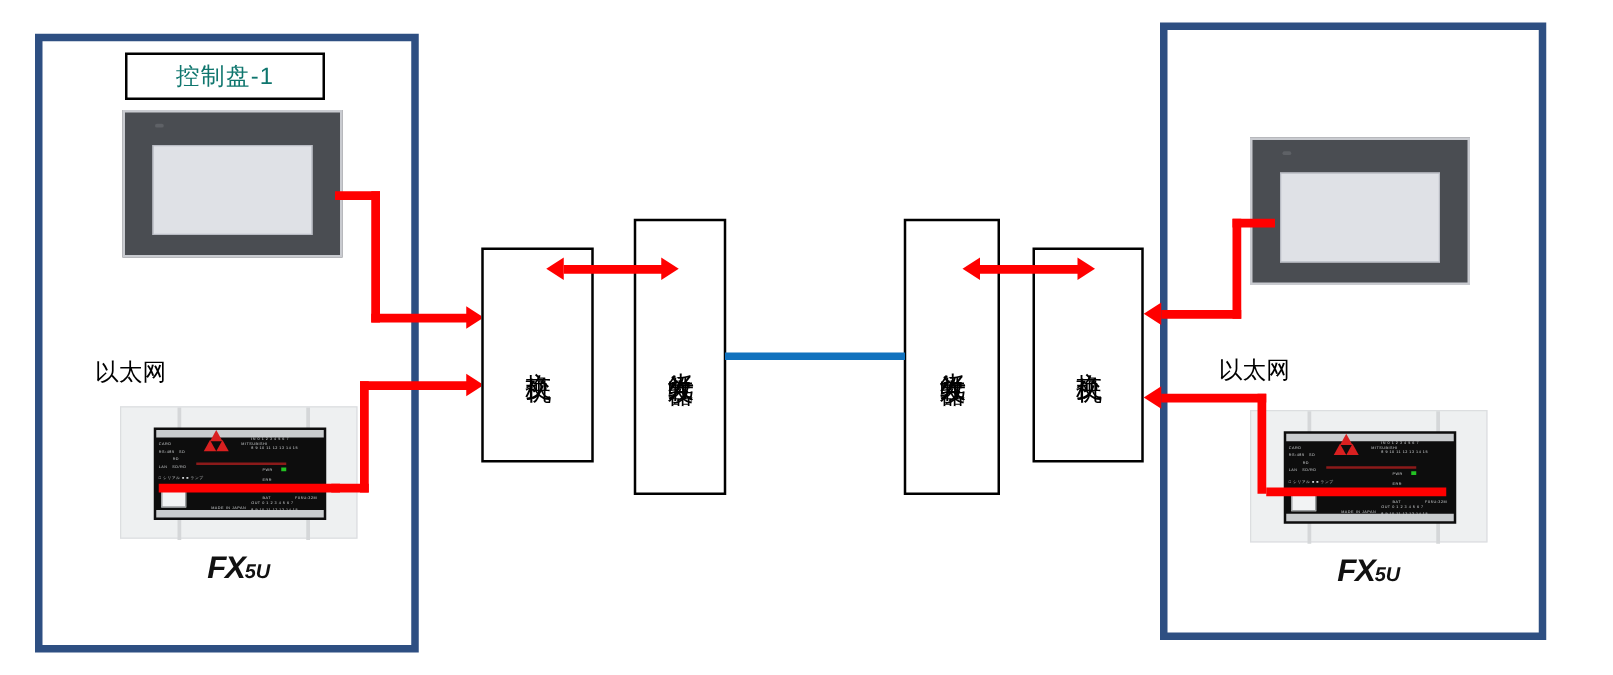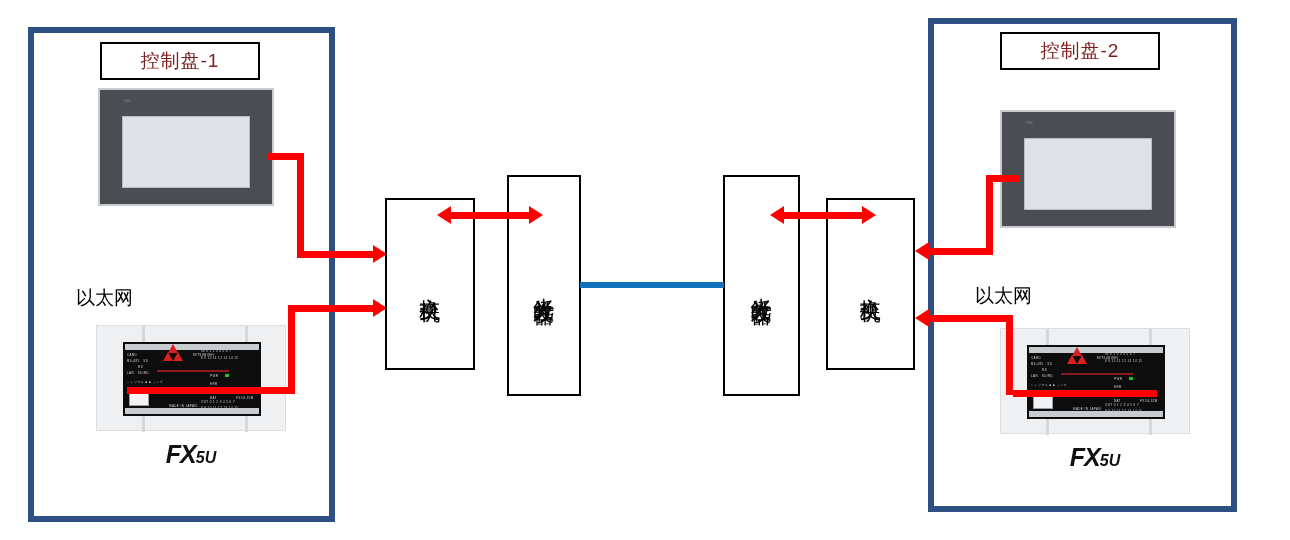--- a/index.html
+++ b/index.html
@@ -11,21 +11,21 @@
   #stage{position:absolute;left:0;top:0;width:1290px;height:540px;}
   .abs{position:absolute;}
 
   
   .panel{border:6px solid #2e4f82;background:#ffffff;box-sizing:border-box;}
 
   
   .titlebox{
     border:2px solid #000;background:#fff;box-sizing:border-box;
     display:flex;align-items:center;justify-content:center;
-    font-size:19px;color:#7f1d1d;letter-spacing:1px;white-space:nowrap;
+    font-size:19px;color:#0f766e;letter-spacing:1px;white-space:nowrap;
   }
 
   
   .hmi{background:#4a4d52;box-sizing:border-box;border:2px solid #c9cbd0;}
   .hmi-screen{position:absolute;background:#dfe1e6;border:1px solid #b9bcc4;box-sizing:border-box;}
   .hmi-dot{position:absolute;width:7px;height:3px;background:#5e6166;border-radius:2px;}
 
   
   .plc-body{background:#eef0f1;border:1px solid #dcdee0;box-sizing:border-box;}
   .plc-rail{position:absolute;background:#d5d7d9;}
@@ -154,23 +154,20 @@
   <div class="arrow-r" style="left:529px;top:206px;"></div>
 
   <div class="rh" style="left:784px;top:212px;width:80px;"></div>
   <div class="arrow-l" style="left:770px;top:206px;"></div>
   <div class="arrow-r" style="left:862px;top:206px;"></div>
 
   <div class="fiber" style="left:580px;top:282px;width:144px;"></div>
 
   <div class="panel abs" style="left:928px;top:18px;width:309px;height:494px;"></div>
 
-  <div class="titlebox abs" style="left:1000px;top:32px;width:160px;height:38px;">
-    <span>控制盘-2</span>
-  </div>
 
   <div class="hmi abs" style="left:1000px;top:110px;width:176px;height:118px;">
     <div class="hmi-dot" style="left:24px;top:9px;"></div>
     <div class="hmi-screen" style="left:22px;top:26px;width:128px;height:72px;"></div>
   </div>
 
   <div class="netlabel" style="left:975px;top:283px;">以太网</div>
 
   <div class="plc-body abs" style="left:1000px;top:328px;width:190px;height:106px;">
     <div class="plc-rail" style="left:45px;top:0;width:3px;height:106px;"></div>

